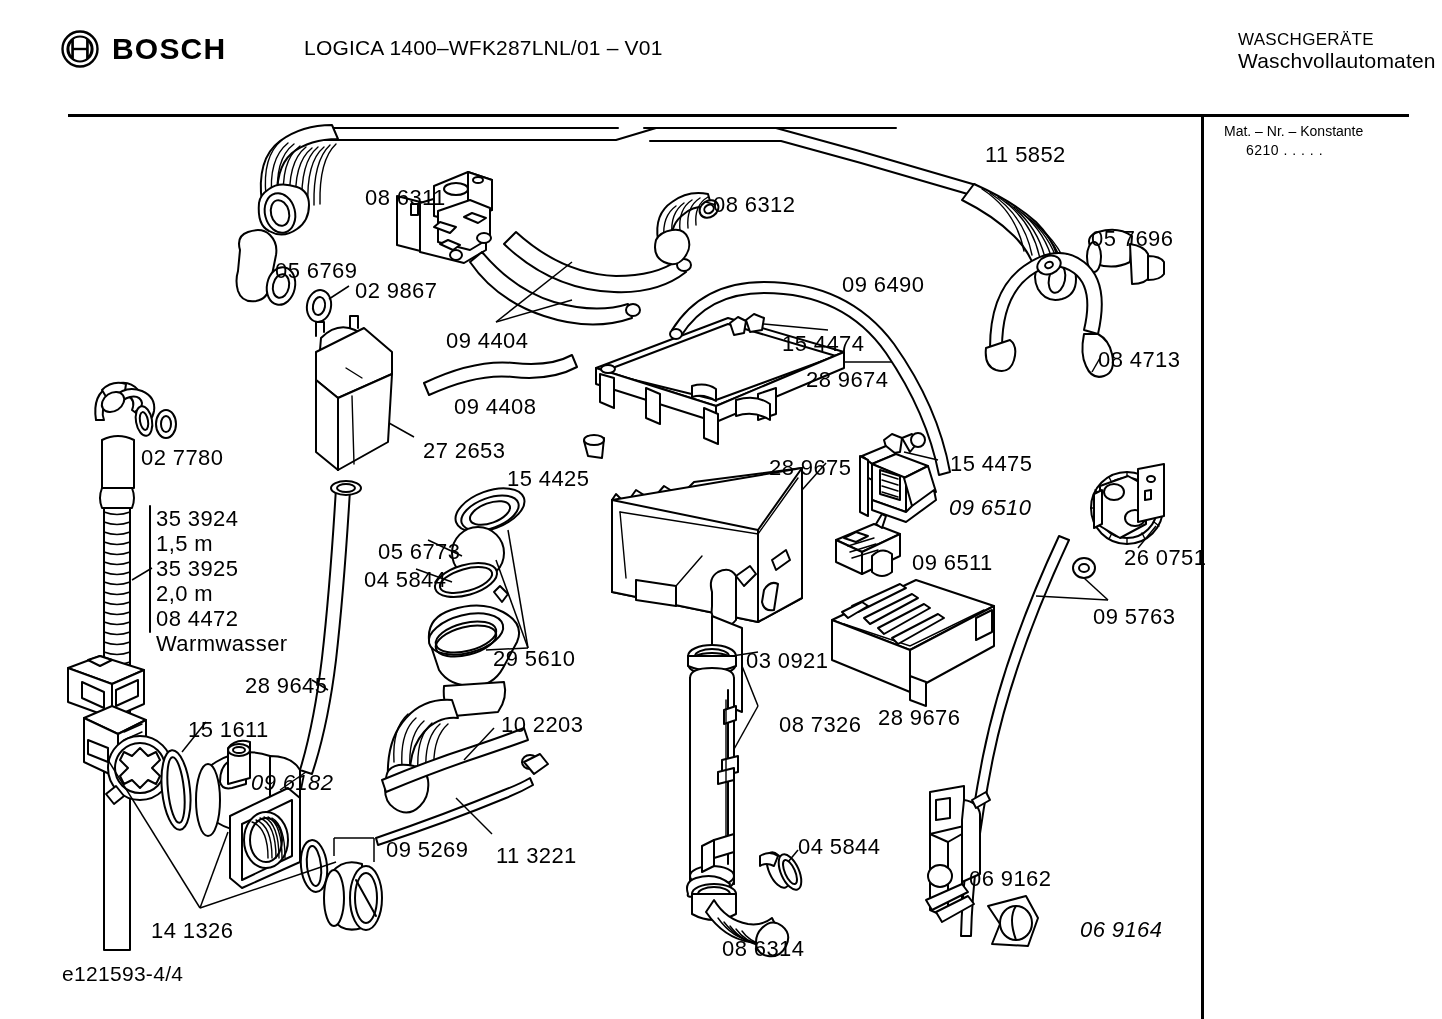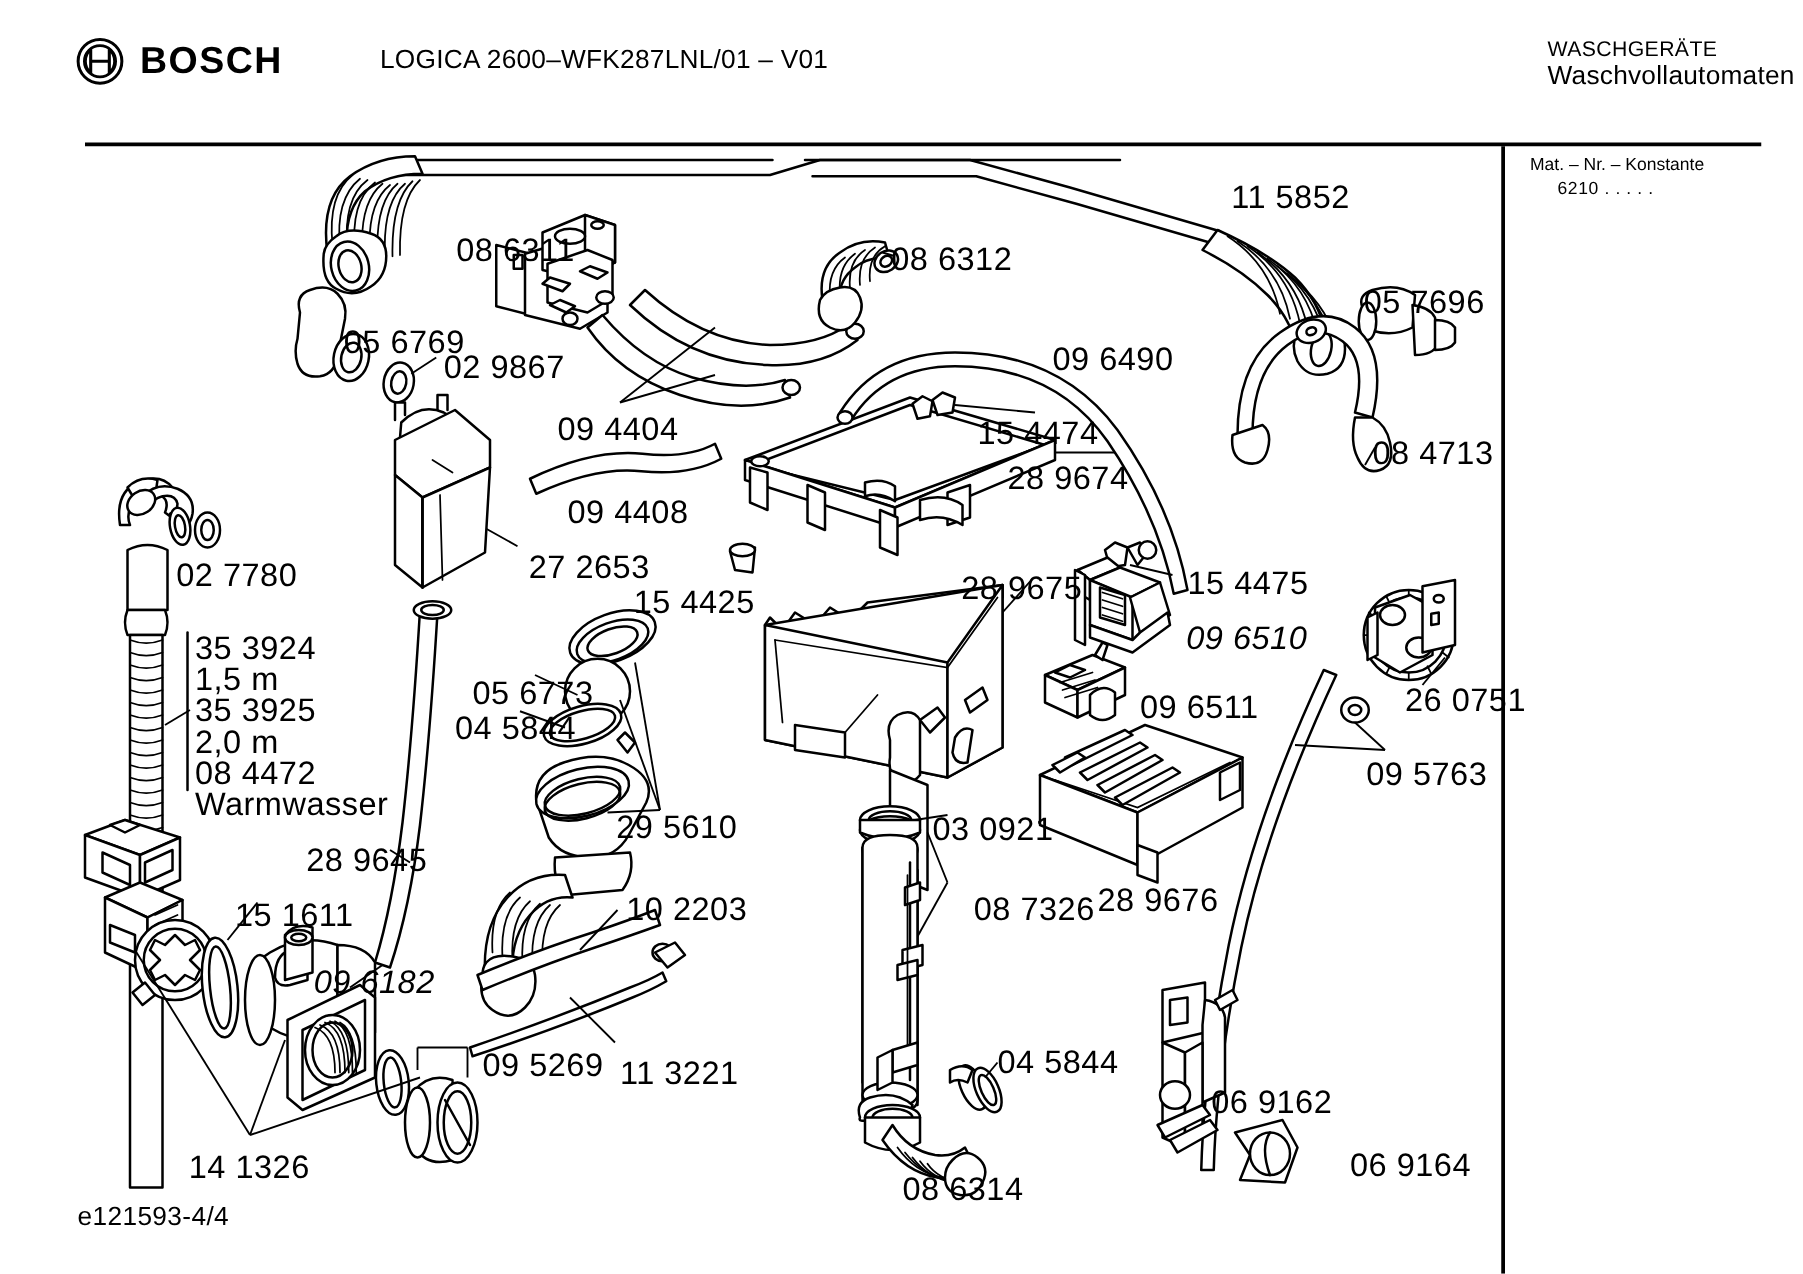--- a/index.html
+++ b/index.html
@@ -21,42 +21,42 @@
   
   #rule-top{position:absolute;left:52px;top:114px;width:1341px;height:3px;background:#000;}
   #rule-vert{position:absolute;left:1185px;top:117px;width:3px;height:902px;background:#000;}
 
   #matnr{position:absolute;left:1208px;top:122px;line-height:19px;font-size:14px;}
   #matnr .m2{margin-left:22px;letter-spacing:.5px;}
 
   #sheet-code{position:absolute;left:46px;top:962px;font-size:21px;letter-spacing:.3px;}
 
   
-  .lbl{position:absolute;font-size:26px;white-space:nowrap;letter-spacing:.4px;}
+  .lbl{position:absolute;font-size:22px;white-space:nowrap;letter-spacing:.4px;}
   .lbl.multi{line-height:25px;white-space:normal;}
 
   
   #art{position:absolute;left:0;top:0;width:1442px;height:1019px;}
 </style>
 </head>
 <body>
 
 <div id="sheet">
 
   <svg id="brand-logo" viewBox="0 0 40 40" xmlns="http://www.w3.org/2000/svg">
     <circle cx="20" cy="20" r="17.5" fill="none" stroke="#000" stroke-width="2.4"></circle>
     <circle cx="20" cy="20" r="12.5" fill="none" stroke="#000" stroke-width="2.2"></circle>
     <path d="M12.6 10.6 A12.5 12.5 0 0 0 12.6 29.4 Z M27.4 10.6 A12.5 12.5 0 0 1 27.4 29.4 Z" fill="none" stroke="#000" stroke-width="2.2"></path>
     <line x1="12.6" y1="10.6" x2="12.6" y2="29.4" stroke="#000" stroke-width="2.2"></line>
     <line x1="27.4" y1="10.6" x2="27.4" y2="29.4" stroke="#000" stroke-width="2.2"></line>
     <line x1="12.6" y1="20" x2="27.4" y2="20" stroke="#000" stroke-width="2.4"></line>
   </svg>
 
   <div id="brand-word">BOSCH</div>
-  <div id="model-title">LOGICA 2600–WFK287LNL/01 – V01</div>
+  <div id="model-title">LOGICA 1400–WFK287LNL/01 – V01</div>
 
   <div id="dept-block">
     <div class="d1">WASCHGERÄTE</div>
     <div class="d2">Waschvollautomaten</div>
   </div>
 
   <div id="rule-top"></div>
   <div id="rule-vert"></div>
 
   <div id="matnr">
@@ -517,21 +517,21 @@
   <div class="lbl" style="left:235px;top:770px;font-style:italic;">09 6182</div>
   <div class="lbl" style="left:485px;top:712px;">10 2203</div>
   <div class="lbl" style="left:480px;top:843px;">11 3221</div>
   <div class="lbl" style="left:370px;top:837px;">09 5269</div>
   <div class="lbl" style="left:135px;top:918px;">14 1326</div>
   <div class="lbl" style="left:730px;top:648px;">03 0921</div>
   <div class="lbl" style="left:763px;top:712px;">08 7326</div>
   <div class="lbl" style="left:782px;top:834px;">04 5844</div>
   <div class="lbl" style="left:706px;top:936px;">08 6314</div>
   <div class="lbl" style="left:953px;top:866px;">06 9162</div>
-  <div class="lbl" style="left:1064px;top:917px;">06 9164</div>
+  <div class="lbl" style="left:1064px;top:917px;font-style:italic;">06 9164</div>
 
   <div class="lbl multi" id="hose-spec" style="left:140px;top:506px;">
     <div>35 3924</div>
     <div>1,5 m</div>
     <div>35 3925</div>
     <div>2,0 m</div>
     <div>08 4472</div>
     <div>Warmwasser</div>
   </div>
 

